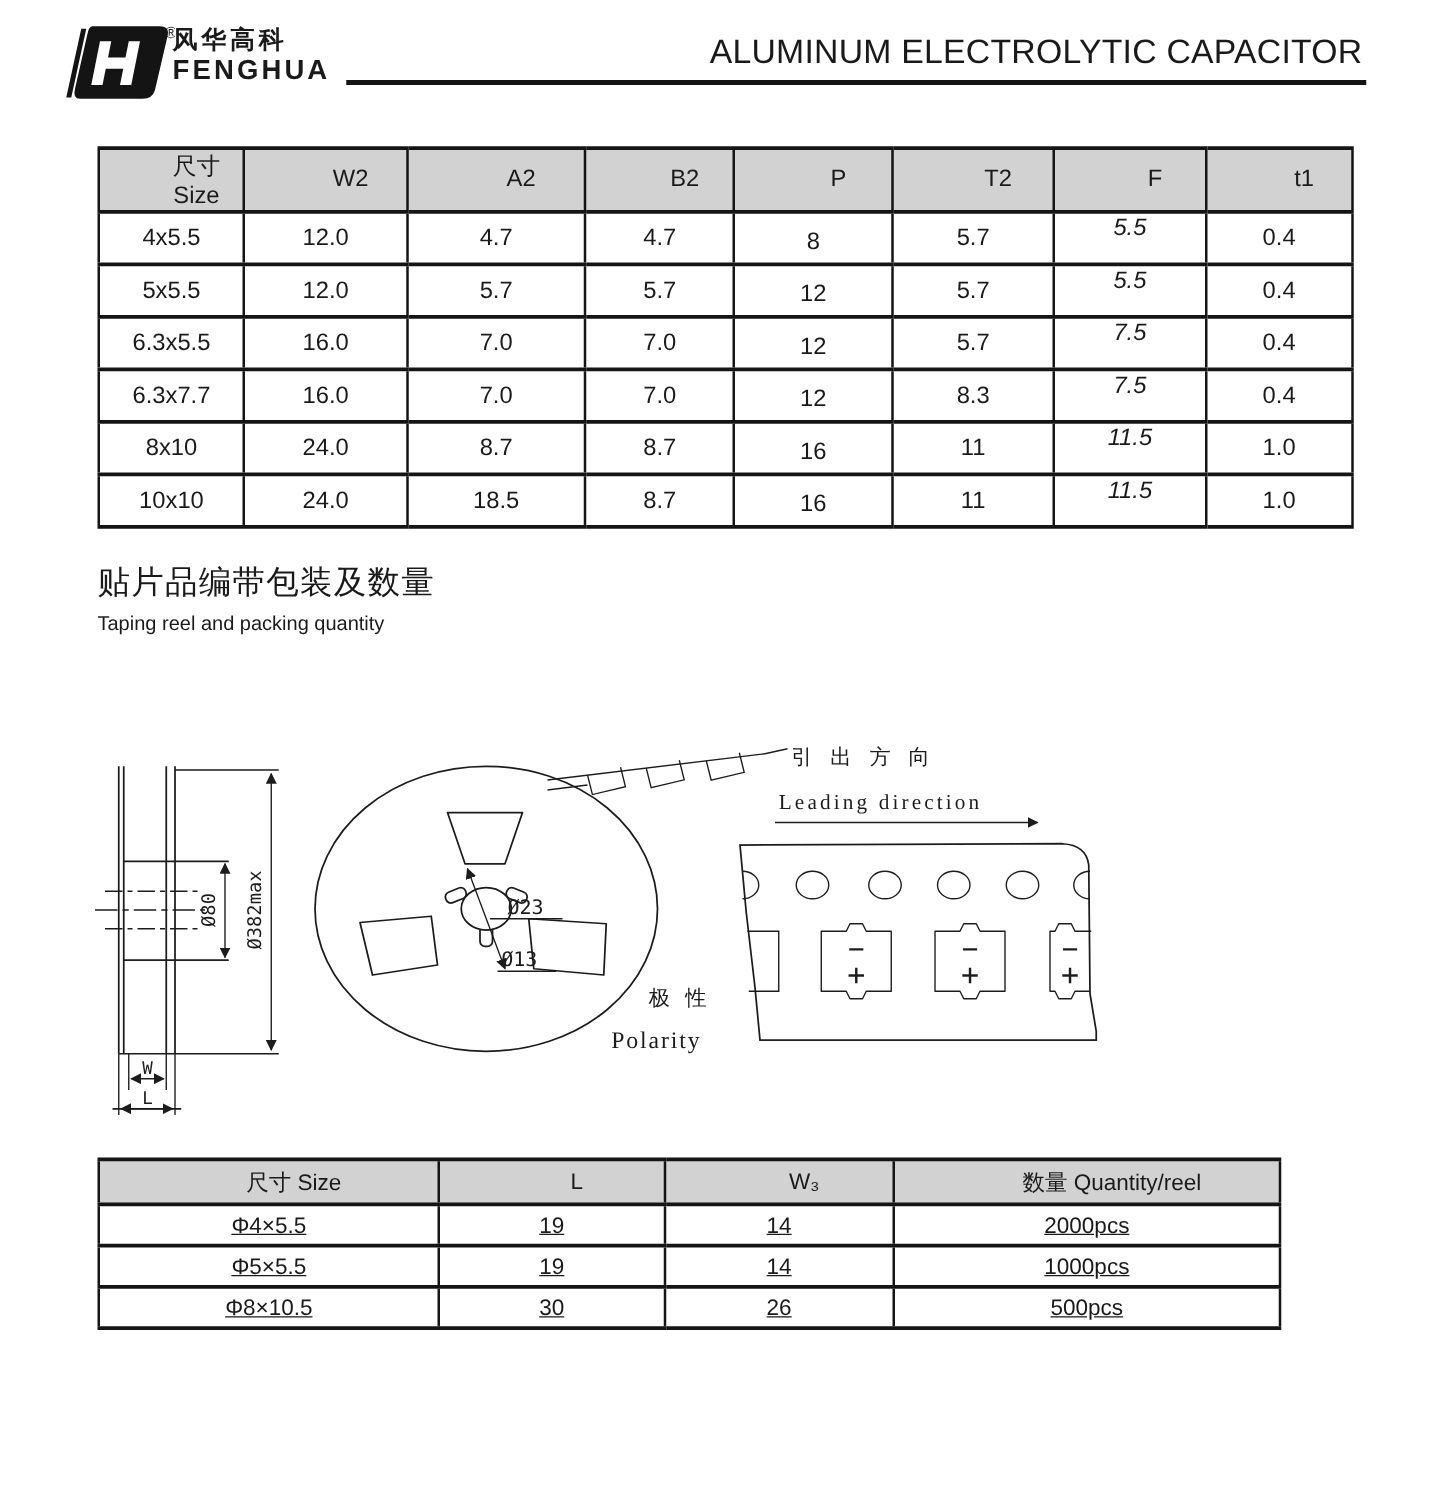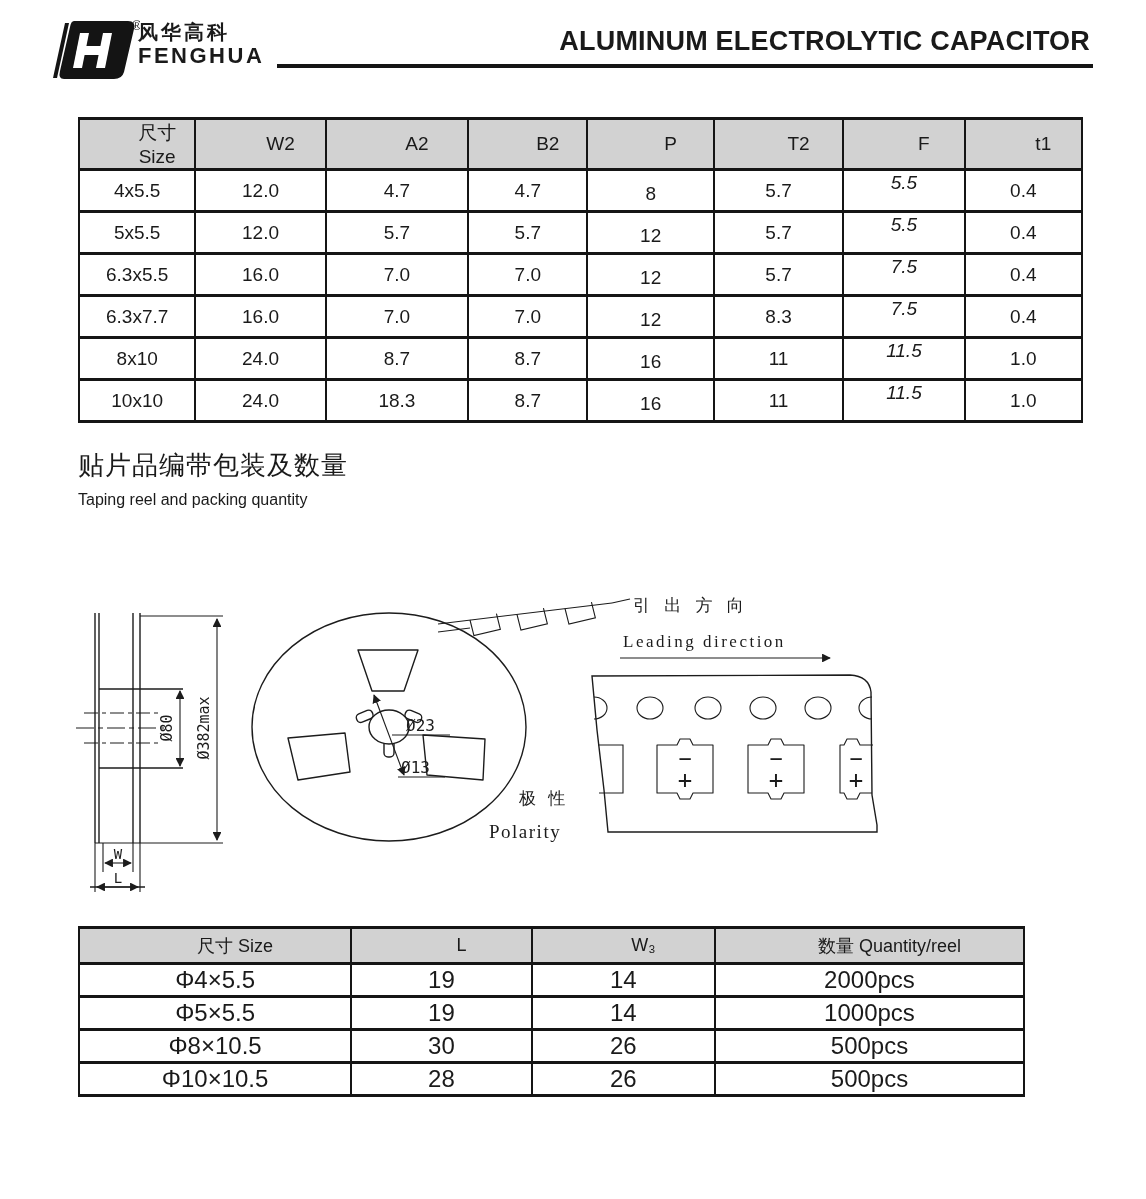--- a/index.html
+++ b/index.html
@@ -3,37 +3,37 @@
 <meta charset="utf-8">
 <style>
   html,body{margin:0;padding:0;background:#ffffff;}
   body{width:1146px;height:1199px;position:relative;font-family:"Liberation Sans",sans-serif;color:#1a1a1a;overflow:hidden;}
 
   
   .logo{position:absolute;left:44px;top:18px;}
   .brand{position:absolute;left:138px;top:22px;line-height:1.05;}
   .brand-cn{font-size:20px;font-weight:bold;letter-spacing:3px;white-space:nowrap;}
   .brand-en{font-size:22px;font-weight:bold;letter-spacing:2.5px;margin-top:1px;text-align:center;}
-  .doc-title{position:absolute;right:56px;top:26px;font-size:27px;font-weight:bold;letter-spacing:0.2px;white-space:nowrap;}
+  .doc-title{position:absolute;right:56px;top:26px;font-size:27px;font-weight:normal;letter-spacing:0.2px;white-space:nowrap;}
   .title-rule{position:absolute;left:277px;top:64px;width:816px;height:4px;background:#151515;}
 
   
   .tbl{border-collapse:collapse;table-layout:fixed;background:#fff;}
   .tbl th,.tbl td{border-left:2px solid #151515;border-right:2px solid #151515;
        border-top:3px solid #151515;border-bottom:3px solid #151515;
        text-align:center;vertical-align:middle;font-weight:normal;padding:0;}
   .tbl th{background:#d2d2d2;padding-left:40px;}
   .t1-wrap{position:absolute;left:78px;top:117px;}
   .t1{width:1005px;}
   .t1 th{height:42px;font-size:19px;}
   .t1 td{height:39px;font-size:19px;margin-top:42px;}
   .t2-wrap{position:absolute;left:78px;top:926px;}
   .t2{width:947px;}
   .t2 th{height:33px;font-size:18px;}
-  .t2 td{height:30px;font-size:24px;}
+  .t2 td{height:30px;font-size:18px;text-decoration:underline;}
   .raise{display:inline-block;transform:translateY(-8px);font-style:italic;}
   .sink{display:inline-block;transform:translateY(3px);}
 
   
   .section-head{position:absolute;left:78px;top:452px;line-height:1.0;}
   .sh-cn{font-size:26px;letter-spacing:1px;}
   .sh-en{font-size:16px;margin-top:14px;}
 
   
   .diagram{position:absolute;left:60px;top:580px;}
@@ -132,21 +132,21 @@
     <td>8.7</td>
     <td>8.7</td>
     <td><span class="sink">16</span></td>
     <td>11</td>
     <td><span class="raise">11.5</span></td>
     <td>1.0</td>
   </tr>
   <tr>
     <td>10x10</td>
     <td>24.0</td>
-    <td>18.3</td>
+    <td>18.5</td>
     <td>8.7</td>
     <td><span class="sink">16</span></td>
     <td>11</td>
     <td><span class="raise">11.5</span></td>
     <td>1.0</td>
   </tr>
 </tbody>
     </table>
 </div>
 
@@ -291,21 +291,15 @@
     <td>19</td>
     <td>14</td>
     <td>1000pcs</td>
   </tr>
   <tr>
     <td>Φ8×10.5</td>
     <td>30</td>
     <td>26</td>
     <td>500pcs</td>
   </tr>
-  <tr>
-    <td>Φ10×10.5</td>
-    <td>28</td>
-    <td>26</td>
-    <td>500pcs</td>
-  </tr>
 </tbody>
     </table>
 </div>
 
 </body></html>

